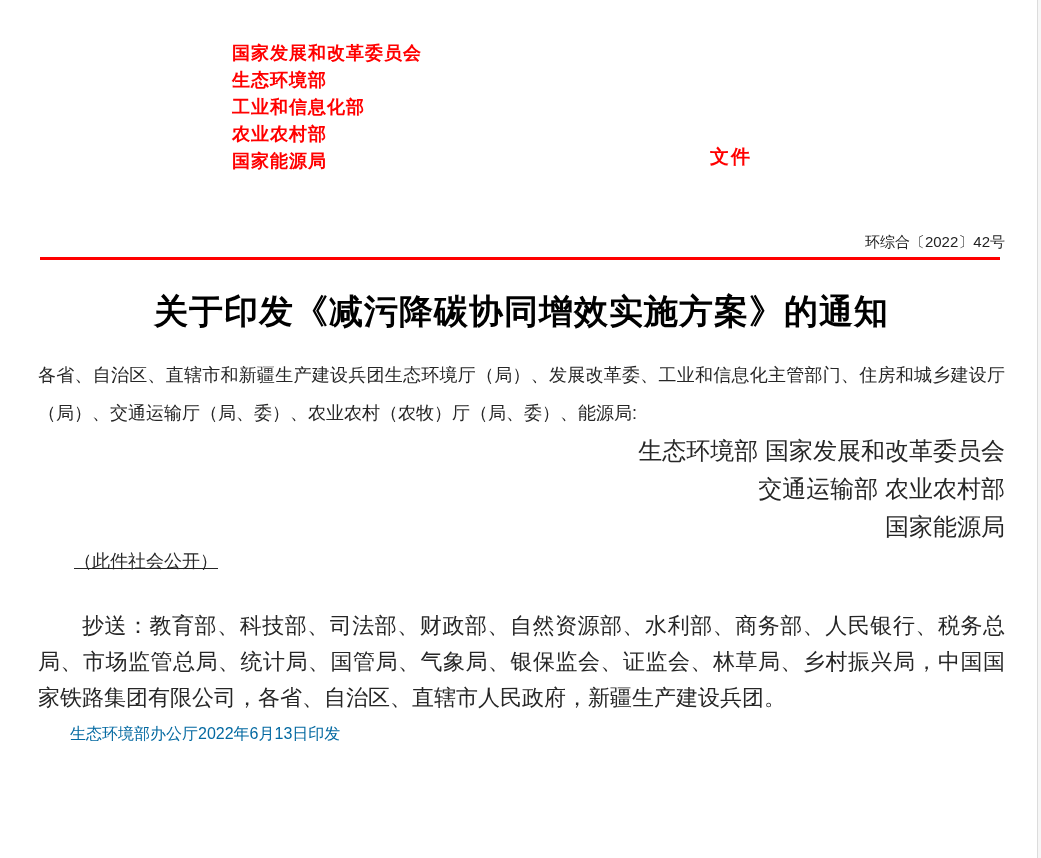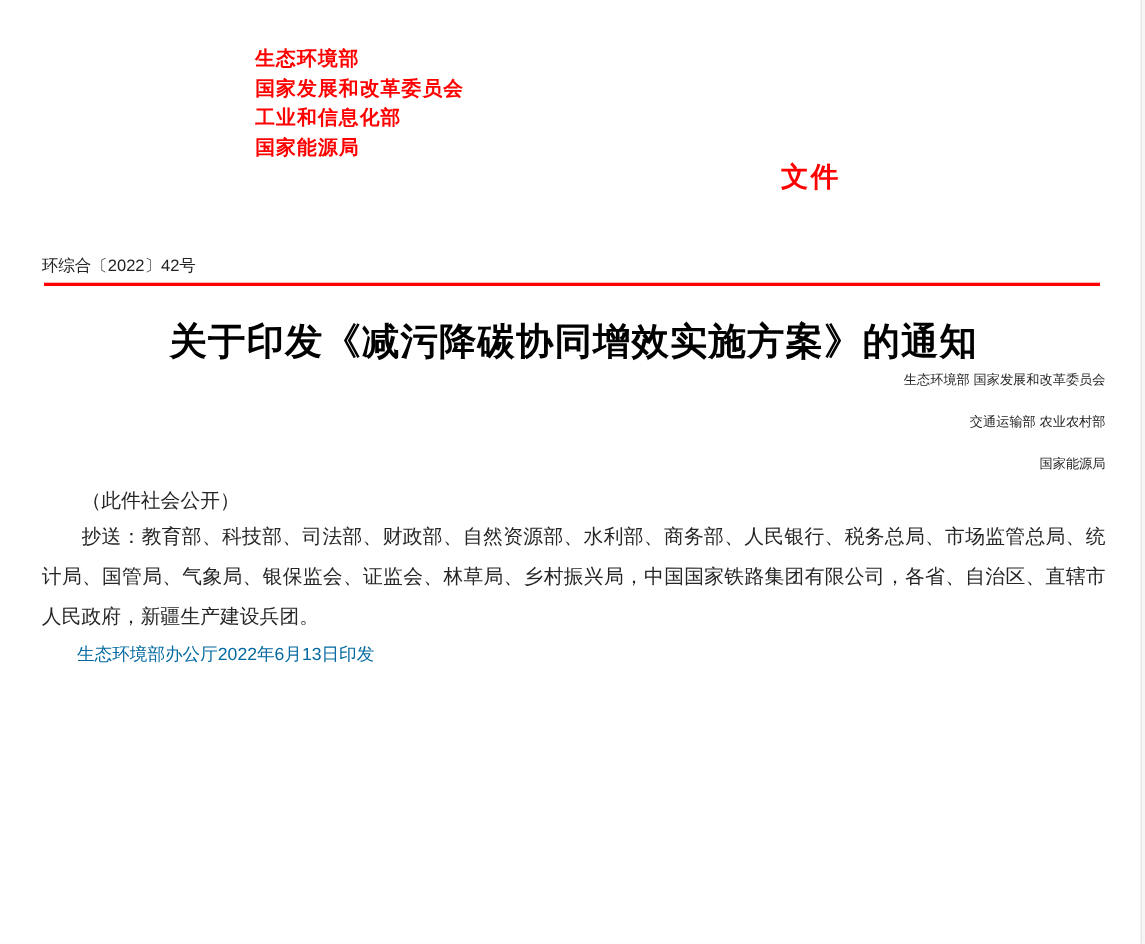--- a/index.html
+++ b/index.html
@@ -35,25 +35,25 @@
     font-size: 18px;
     line-height: 27px;
     letter-spacing: 1px;
   }
   .doc-label {
     position: absolute;
     left: 672px;
     top: 104px;
     color: #ff0000;
     font-weight: bold;
-    font-size: 25px;
+    font-size: 19px;
     letter-spacing: 2px;
   }
   .doc-number {
-    text-align: left;
+    text-align: right;
     font-size: 15px;
     line-height: 19px;
     color: #222222;
     margin-top: 3px;
   }
   .red-rule {
     height: 3px;
     background: #ff0000;
     width: 960px;
     margin: 6px 0 0 2px;
@@ -78,63 +78,67 @@
     text-align: justify;
   }
   .indent { text-indent: 2em; }
   .doc-link {
     color: #0000ee;
     text-decoration: underline;
     cursor: pointer;
   }
   .signatures {
     text-align: right;
-    font-size: 12px;
+    font-size: 24px;
     line-height: 38px;
     color: #262626;
   }
   .note {
     font-size: 18px;
     line-height: 30px;
     color: #262626;
+    text-decoration: underline;
   }
   .cc {
-    font-size: 18px;
+    font-size: 22px;
     line-height: 36px;
     color: #262626;
     text-align: justify;
+    margin-top: 32px;
   }
   .print-line {
     font-size: 16px;
     line-height: 36px;
     color: #0369a1;
   }
 </style>
 </head>
 <body>
 
 <div class="page">
   <div class="content">
 
     <div class="red-header">
       <div class="ministries">
+        <div class="ministry">国家发展和改革委员会</div>
         <div class="ministry">生态环境部</div>
-        <div class="ministry">国家发展和改革委员会</div>
         <div class="ministry">工业和信息化部</div>
+        <div class="ministry">农业农村部</div>
         <div class="ministry">国家能源局</div>
       </div>
       <div class="doc-label">文件</div>
     </div>
 
     <div class="doc-number">环综合〔2022〕42号</div>
 
     <div class="red-rule"></div>
 
     <h1 class="title">关于印发《减污降碳协同增效实施方案》的通知</h1>
 
+    <p class="body-text recipients">各省、自治区、直辖市和新疆生产建设兵团生态环境厅（局）、发展改革委、工业和信息化主管部门、住房和城乡建设厅（局）、交通运输厅（局、委）、农业农村（农牧）厅（局、委）、能源局:</p>
 
 
     <div class="signatures">
       <div>生态环境部 国家发展和改革委员会</div>
       <div>交通运输部 农业农村部</div>
       <div>国家能源局</div>
     </div>
 
     <p class="note indent">（此件社会公开）</p>
 

